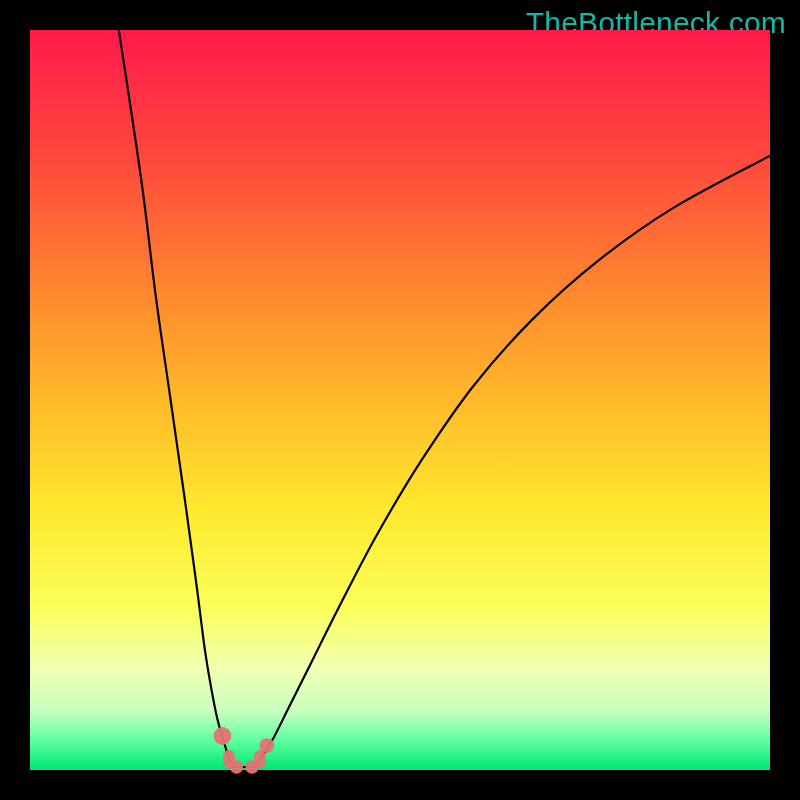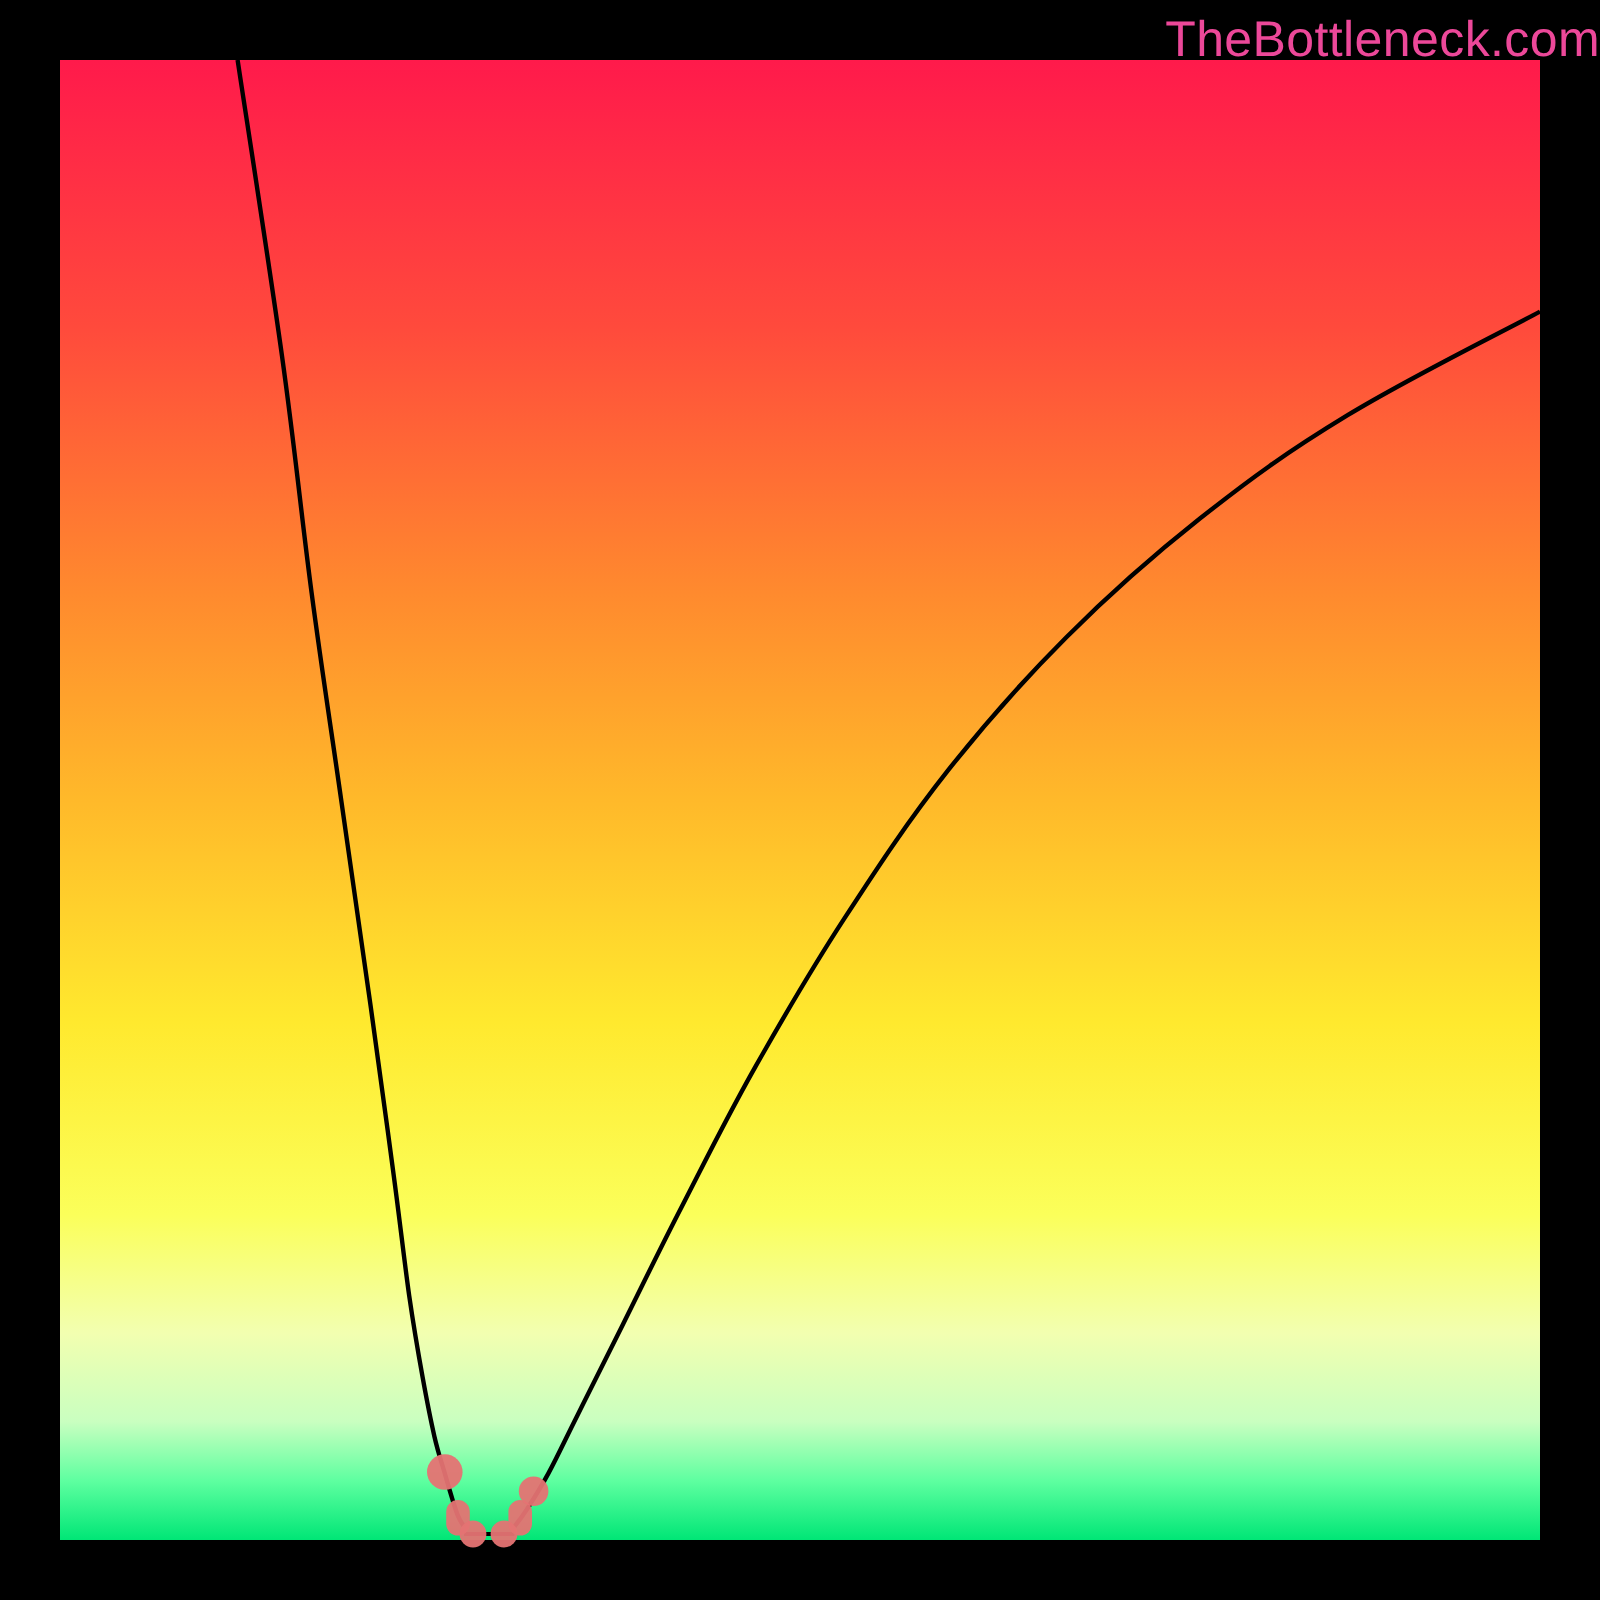--- a/index.html
+++ b/index.html
@@ -32,23 +32,23 @@
       #fbff5a 78%,
       #f2ffb0 86%,
       #c9ffc0 92%,
       #5effa0 96%,
       #00e676 100%
     );
   }
   .watermark {
     position: absolute;
     top: 6px;
-    right: 0;
-    color: #ec4899;
-    font-size: 25px;
+    right: 14px;
+    color: #14b8a6;
+    font-size: 30px;
     font-weight: 500;
     letter-spacing: 0.2px;
     user-select: none;
   }
   svg.curves {
     position: absolute;
     left: 0;
     top: 0;
     width: 740px;
     height: 740px;

